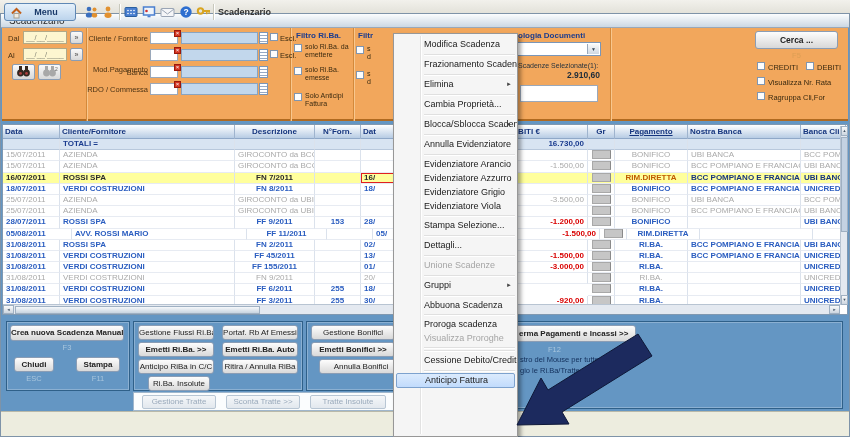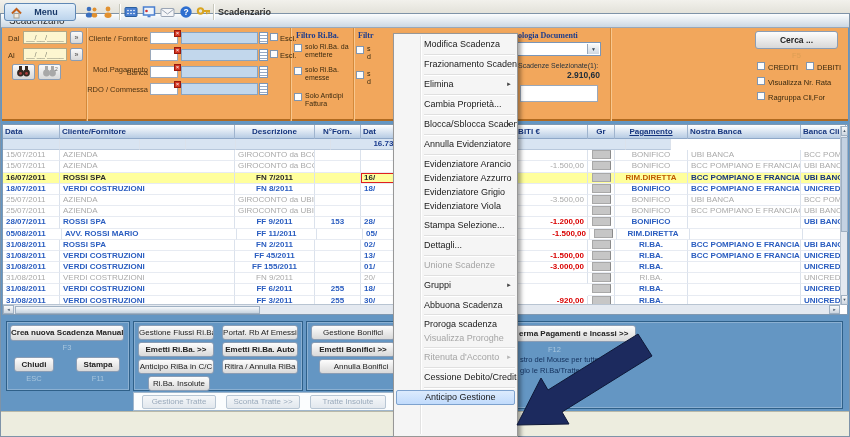--- a/index.html
+++ b/index.html
@@ -22,21 +22,21 @@
   .smbtn{background:linear-gradient(#fafafa,#d8d8d8);border:1px solid #8a9db5;border-radius:2px;
     font-size:7px;color:#444;text-align:center;line-height:11px;height:13px;}
   .whiteinp{background:#fff;border:1px solid #9aa8ba;height:12px;}
   .bluef{background:#c2d7ec;border:1px solid #8aa4c0;height:12px;}
   .redx{width:7px;height:7px;background:#d23420;border:1px solid #99190c;color:#fff;font-size:6px;
     line-height:5px;text-align:center;}
   .listicon{width:9px;height:12px;border:1px solid #7a96b8;
     background:repeating-linear-gradient(to bottom,#fff 0,#fff 2px,#96a9c4 2px,#96a9c4 3px);}
   .cb{width:8px;height:8px;background:#fdfdfd;border:1px solid #8096b0;display:inline-block;}
   .cblabel{font-size:7.5px;color:#3a2a10;}
-  .sectitle{font-size:8px;font-weight:bold;color:#1b3c8f;font-family:Liberation Serif, serif;}
+  .sectitle{font-size:8px;font-weight:bold;color:#1b3c8f;}
   .wrap7{font-size:7px;line-height:7.5px;color:#3a2a10;}
   .cercabtn{background:linear-gradient(#fdfdfd,#d8d8d8);border:1px solid #8a9db5;border-radius:3px;
     font-size:8.5px;font-weight:bold;color:#222;text-align:center;line-height:16px;}
   .f5hint{font-size:7.5px;color:#dc9e54;text-align:center;}
   .dropdown{background:#fff;border:1px solid #7a96b8;height:14px;}
   .droparrow{position:absolute;right:1px;top:1px;width:12px;height:10px;
     background:linear-gradient(#fafafa,#cfd8e2);border-left:1px solid #9aa8ba;
     font-size:5px;color:#345;text-align:center;line-height:10px;}
   .selinfo{font-size:7px;color:#27333e;}
   .selval{font-size:8.5px;font-weight:bold;color:#1b2b3a;text-align:right;}
@@ -246,20 +246,21 @@
         <div class="hcell al" style="width: 95px;"></div>
         <div class="hcell al" style="width: 82px; padding-left: 1px;">DEBITI €</div>
         <div class="hcell ac" style="width: 27px;">Gr</div>
         <div class="hcell ac" style="width: 73px; text-decoration: underline;">Pagamento</div>
         <div class="hcell al" style="width: 113px;">Nostra Banca</div>
         <div class="hcell al" style="width: 45px;">Banca Cli</div>
       </div>
     <div class="tbody" id="tbody">
         <div class="trow r-totali">
           <div class="tcell al" style="width: 57px;"></div>
+          <div class="tcell al" style="width: 175px;">TOTALI =</div>
           <div class="tcell ac" style="width: 80px;"></div>
           <div class="tcell ac" style="width: 46px;"></div>
           <div class="tcell al" style="width: 50px;"></div>
           <div class="tcell al" style="width: 95px;"></div>
           <div class="tcell ar db" style="width: 82px;">16.730,00</div>
           <div class="tcell ac" style="width: 27px;"></div>
           <div class="tcell ac pg" style="width: 73px;"></div>
           <div class="tcell al nb" style="width: 113px;"></div>
           <div class="tcell al bc" style="width: 45px;"></div>
         </div>
@@ -362,21 +363,21 @@
           <div class="tcell al" style="width: 95px;"></div>
           <div class="tcell ar db" style="width: 82px;">-1.200,00</div>
           <div class="tcell ac" style="width: 27px;">
             <div class="grbox"></div>
           </div>
           <div class="tcell ac pg" style="width: 73px;">BONIFICO</div>
           <div class="tcell al nb" style="width: 113px;"></div>
           <div class="tcell al bc" style="width: 45px;">UBI BANCA</div>
         </div>
         <div class="trow r-blue">
-          <div class="tcell al" style="width: 59px;">05/08/2011</div>
+          <div class="tcell al" style="width: 69px;">05/08/2011</div>
           <div class="tcell al" style="width: 175px;">AVV. ROSSI MARIO</div>
           <div class="tcell ac" style="width: 80px;">FF 11/2011</div>
           <div class="tcell ac" style="width: 46px;"></div>
           <div class="tcell al" style="width: 50px;">05/</div>
           <div class="tcell al" style="width: 95px;"></div>
           <div class="tcell ar db" style="width: 82px;">-1.500,00</div>
           <div class="tcell ac" style="width: 27px;">
             <div class="grbox"></div>
           </div>
           <div class="tcell ac pg" style="width: 73px;">RIM.DIRETTA</div>
@@ -596,24 +597,23 @@
       <div class="msep"></div>
       <div class="mi dis">Unione Scadenze</div>
       <div class="msep"></div>
       <div class="mi">Gruppi<span class="sub">►</span></div>
       <div class="msep"></div>
       <div class="mi g">Abbuona Scadenza</div>
       <div class="msep"></div>
       <div class="mi g">Proroga scadenza</div>
       <div class="mi g dis">Visualizza Proroghe</div>
       <div class="msep"></div>
-      <div class="mi dis">Ritenuta d'Acconto<span class="sub">►</span></div>
       <div class="msep"></div>
       <div class="mi">Cessione Debito/Credito</div>
       <div class="msep"></div>
-      <div class="mi hl">Anticipo Gestione</div>
+      <div class="mi hl">Anticipo Fattura</div>
     </div>
 
   <svg class="abs arrowlayer" viewBox="0 0 850 437">
     <polygon points="517,425 541,378 548,390 638,334 652,356 562,412 569,424" fill="#1c2a5e" stroke="#0e1838" stroke-width="1"></polygon>
   </svg>
 
 </div>
 
 </body></html>

